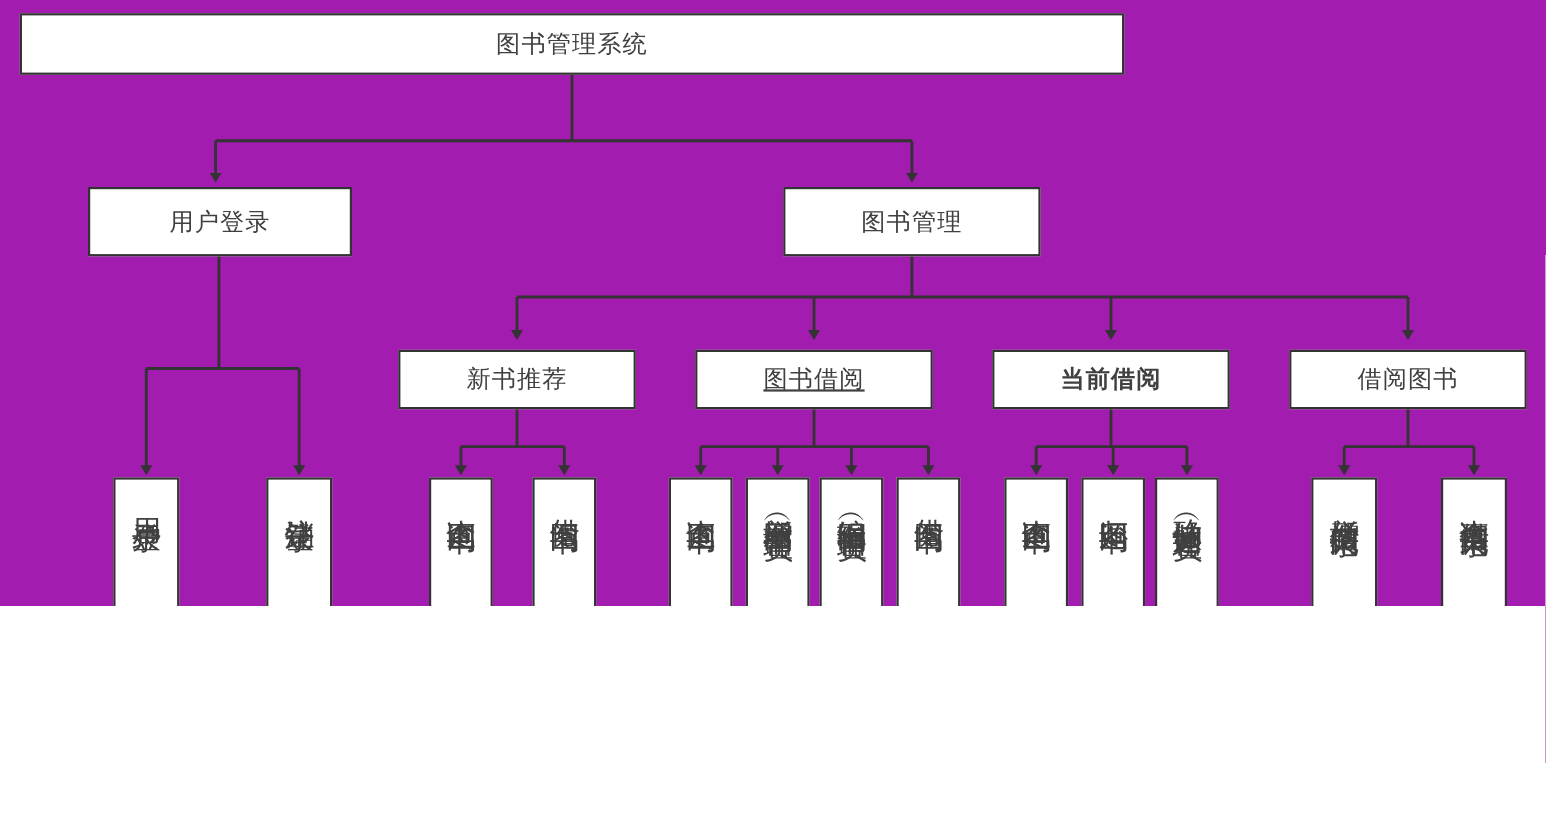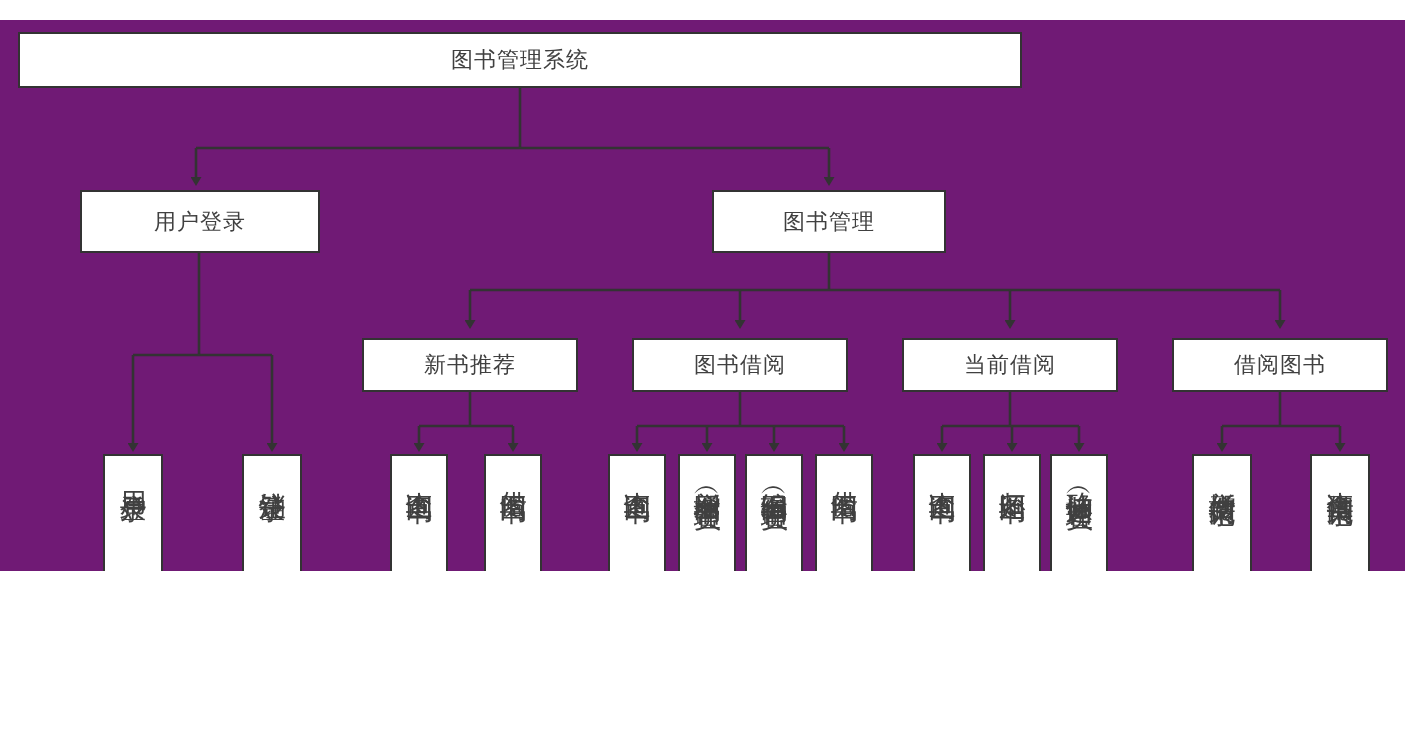--- a/index.html
+++ b/index.html
@@ -7,23 +7,22 @@
     padding: 0;
     background: #ffffff;
   }
   body {
     font-family: "Liberation Sans", "DejaVu Sans", sans-serif;
   }
   #canvas {
     position: relative;
     width: 1405px;
     height: 551px;
-    background: #701a75;
+    background: #a21caf;
     overflow: hidden;
-    margin-top: 20px;
   }
   svg#edges {
     position: absolute;
     left: 0;
     top: 0;
     width: 1405px;
     height: 747px;
     pointer-events: none;
   }
   .node {
@@ -125,24 +124,24 @@
   <div class="node horiz" style="left:80px; top:170px; width:240px; height:63px;">
     <span>用户登录</span>
   </div>
   <div class="node horiz" style="left:362px; top:318px; width:216px; height:54px;">
     <span>新书推荐</span>
   </div>
 
   <div class="node horiz" style="left:712px; top:170px; width:234px; height:63px;">
     <span>图书管理</span>
   </div>
-  <div class="node horiz" style="left:632px; top:318px; width:216px; height:54px;">
+  <div class="node horiz" style="left:632px; top:318px; width:216px; height:54px;text-decoration:underline;">
     <span>图书借阅</span>
   </div>
-  <div class="node horiz" style="left:902px; top:318px; width:216px; height:54px;">
+  <div class="node horiz" style="left:902px; top:318px; width:216px; height:54px;font-weight:bold;">
     <span>当前借阅</span>
   </div>
   <div class="node horiz" style="left:1172px; top:318px; width:216px; height:54px;">
     <span>借阅图书</span>
   </div>
 
   <div class="node vert" style="left:103px; top:434px; width:60px; height:299px;">
     <span class="vlabel">用户登录</span>
   </div>
   <div class="node vert" style="left:242px; top:434px; width:60px; height:299px;">

